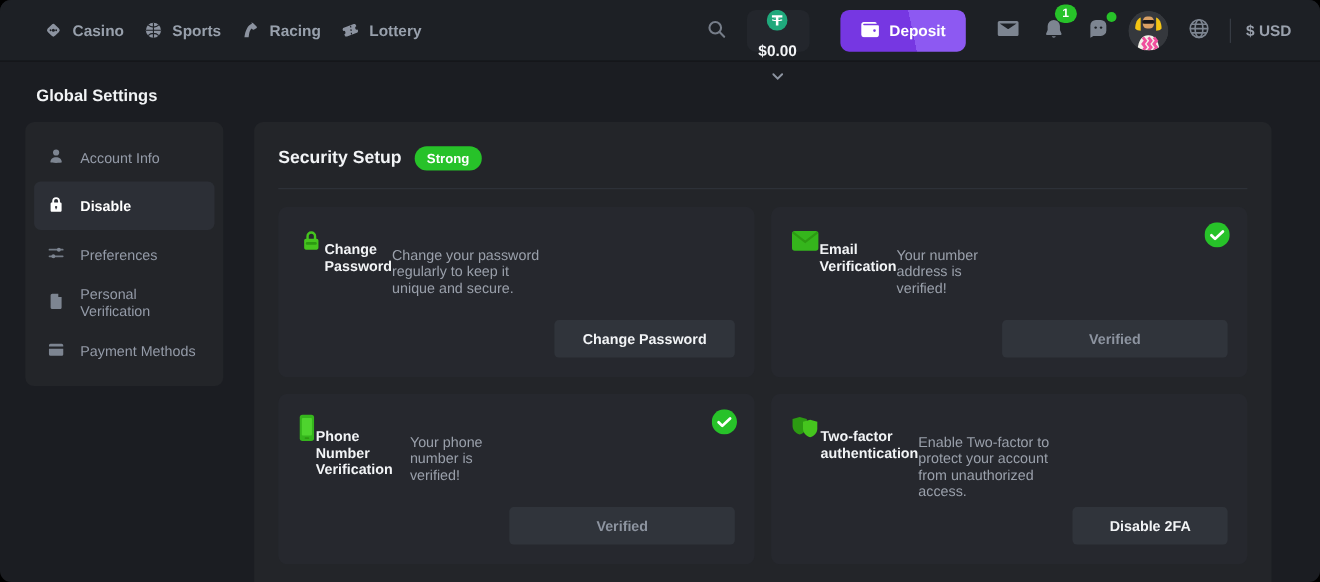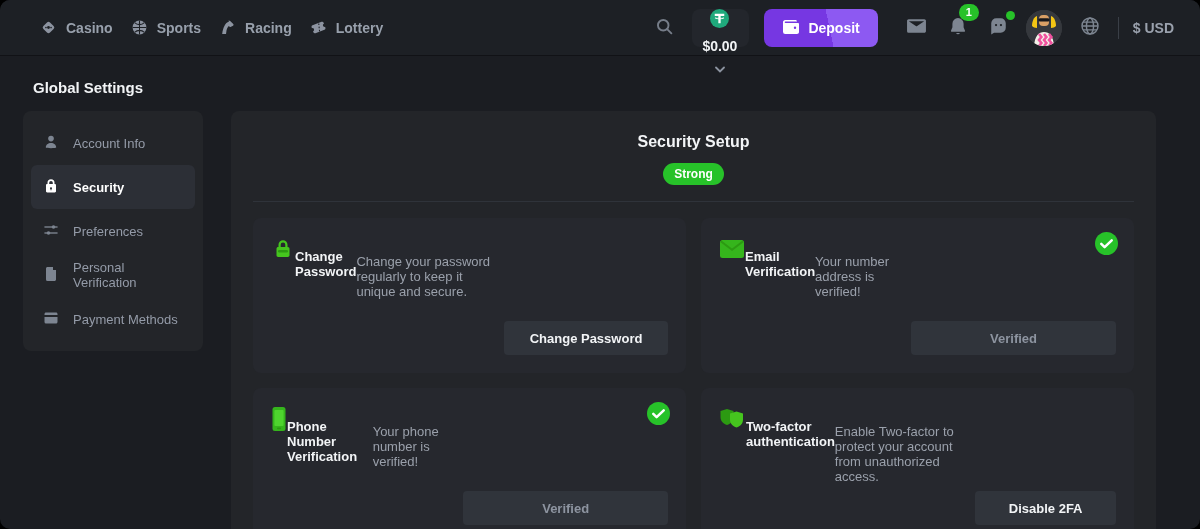--- a/index.html
+++ b/index.html
@@ -44,21 +44,21 @@
     cursor: pointer; border: none; flex-direction: column;
   }
   .balance-text { color: #f2f4f6; font-size: 14px; font-weight: 700; }
 
   .deposit-btn {
     height: 38px; padding: 0 18px;
     border: none; border-radius: 8px;
     background: linear-gradient(78deg, #7637e2 57%, #8d59f2 57%);
     color: #fff; font-size: 14px; font-weight: 700;
     display: flex; align-items: center; gap: 8px;
-    cursor: pointer; margin-left: 1px;
+    cursor: pointer; margin-left: 14px;
   }
 
   .notif-badge {
     position: absolute; top: -9px; right: -8px;
     background: #27c229; color: #fff;
     font-size: 11px; font-weight: 700;
     min-width: 20px; height: 17px; line-height: 17px;
     border-radius: 999px; text-align: center; padding: 0 5px;
   }
   .online-dot {
@@ -93,21 +93,21 @@
     display: flex; align-items: center; gap: 14px;
     height: 44px; padding: 0 12px;
     border-radius: 6px; cursor: pointer;
     color: #949ba8; font-size: 13px; font-weight: 500;
   }
   .side-item svg { flex: 0 0 16px; }
   .side-item.active { background: #2c2f36; color: #fff; font-weight: 700; }
 
   
   .main-panel { flex: 1; padding: 22px 22px 24px 22px; min-height: 411px; }
-  .main-header { display: flex; align-items: center; gap: 12px; flex-direction: column; }
+  .main-header { display: flex; align-items: center; gap: 12px; }
   .main-title { color: #f2f4f6; font-size: 16px; font-weight: 700; }
   .strength-badge {
     background: #27c229; color: #fff;
     font-size: 12px; font-weight: 700;
     padding: 4px 11px; border-radius: 999px;
   }
   .header-divider { border: none; height: 1px; background: #2f333a; margin: 16px 0 0 0; }
 
   .cards {
     margin-top: 16px;
@@ -286,21 +286,21 @@
               </svg>
           </span>
           <span>Account Info</span>
         </div>
         <div class="side-item active">
           <span>
             <svg width="16" height="16" viewBox="0 0 16 16">
                 <path fill="#fff" d="M4.5 6V4.8a3.5 3.5 0 017 0V6h.3c.7 0 1.2.5 1.2 1.2v6.1c0 .7-.5 1.2-1.2 1.2H4.2c-.7 0-1.2-.5-1.2-1.2V7.2C3 6.5 3.5 6 4.2 6h.3zm1.7 0h3.6V4.8a1.8 1.8 0 00-3.6 0V6zM8 9.2a1 1 0 00-.5 1.9v1.2h1v-1.2a1 1 0 00-.5-1.9z"></path>
               </svg>
           </span>
-          <span>Security</span>
+          <span>Disable</span>
         </div>
         <div class="side-item">
           <span>
             <svg width="16" height="16" viewBox="0 0 16 16" stroke="#7d8591" stroke-width="1.6" stroke-linecap="round">
                 <path d="M2 5h12M2 11h12" opacity=".9"></path>
                 <circle cx="10.5" cy="5" r="1.8" fill="#7d8591" stroke="none"></circle>
                 <circle cx="5.5" cy="11" r="1.8" fill="#7d8591" stroke="none"></circle>
               </svg>
           </span>
           <span>Preferences</span>

